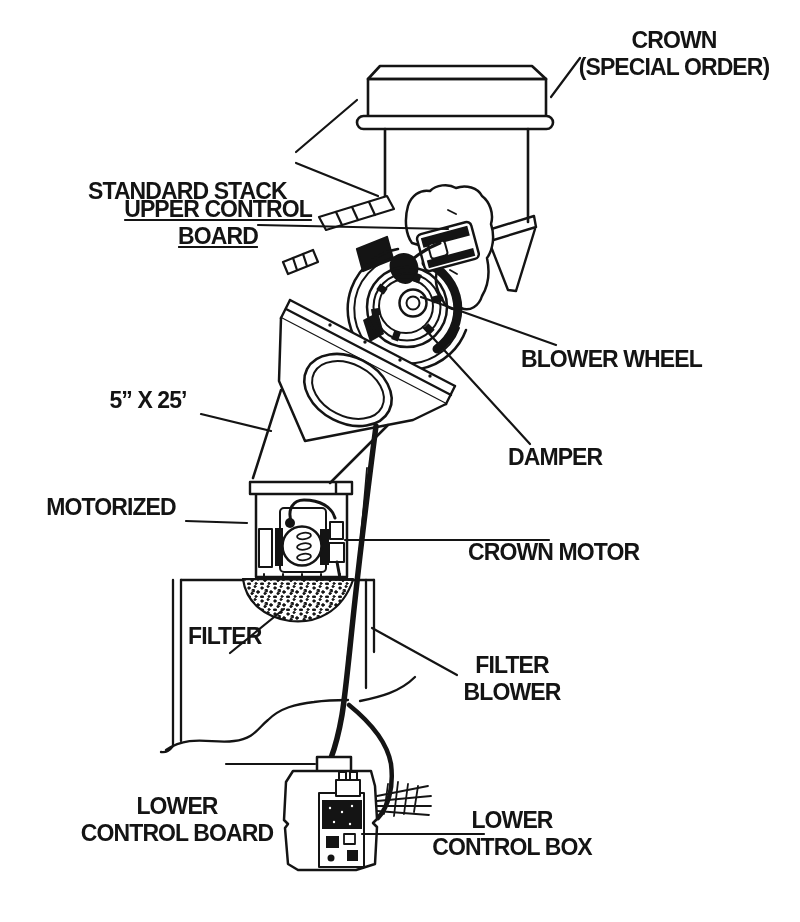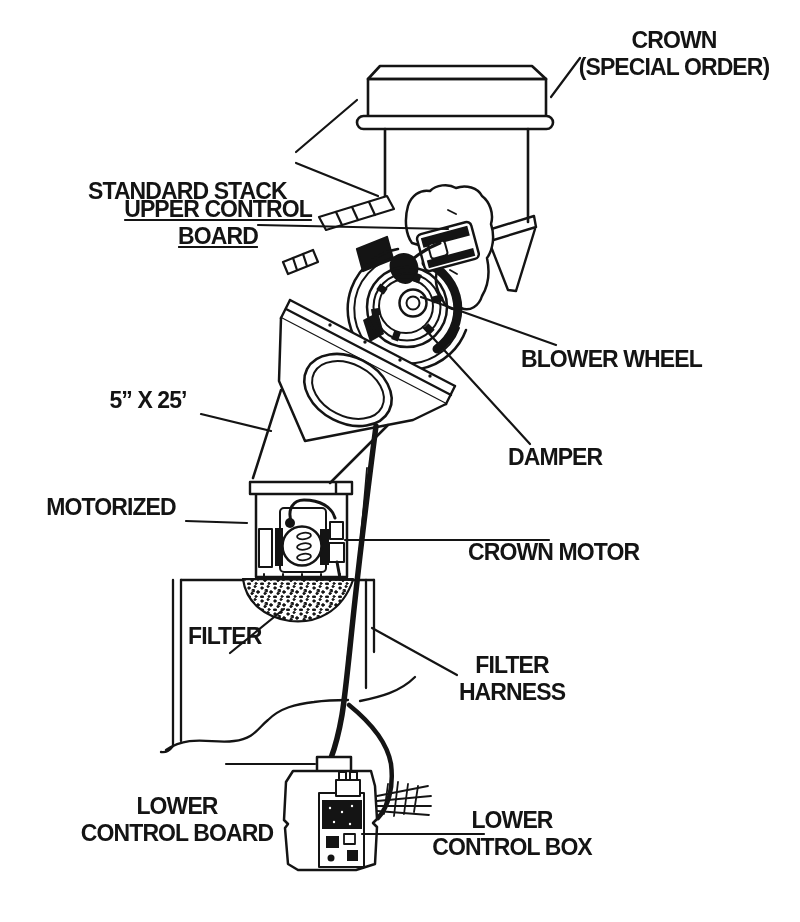--- a/index.html
+++ b/index.html
@@ -233,21 +233,21 @@
 <div class="lbl center" style="left:21px;top:494px;width:180px;">
   <div>MOTORIZED</div>
 </div>
 
 <div class="lbl" style="left:468px;top:539px;">CROWN MOTOR</div>
 
 <div class="lbl" style="left:188px;top:623px;">FILTER</div>
 
 <div class="lbl center" style="left:432px;top:652px;width:160px;">
   <div>FILTER</div>
-  <div>HARNESS</div>
+  <div>BLOWER</div>
 </div>
 
 <div class="lbl center" style="left:57px;top:793px;width:240px;">
   <div>LOWER</div>
   <div>CONTROL BOARD</div>
 </div>
 
 <div class="lbl center" style="left:432px;top:807px;width:160px;">
   <div>LOWER</div>
   <div>CONTROL BOX</div>

